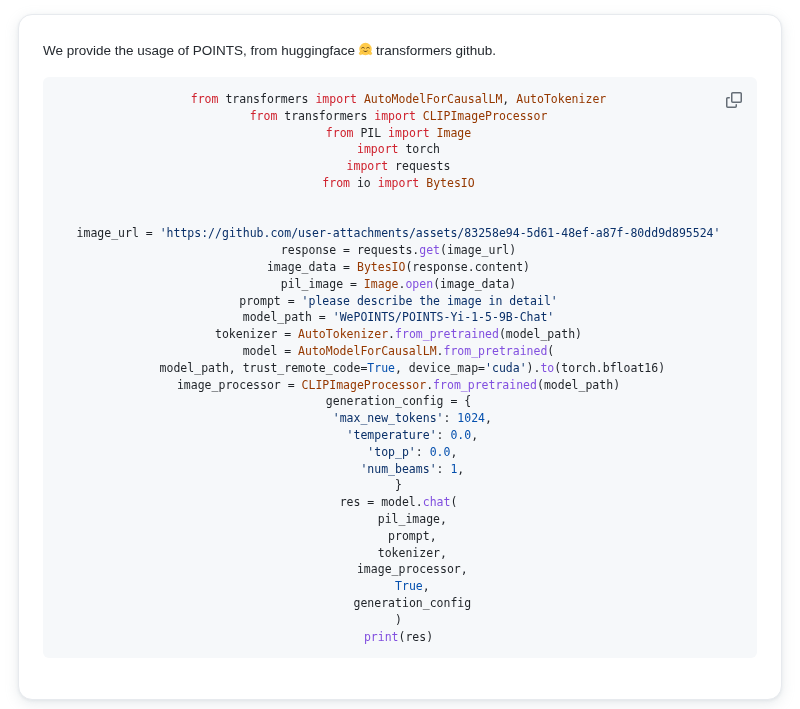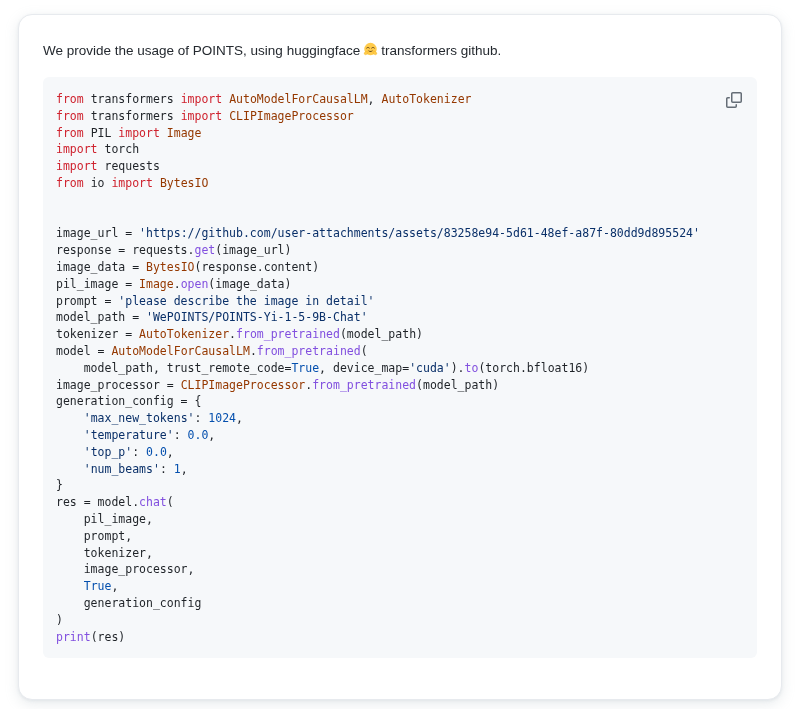--- a/index.html
+++ b/index.html
@@ -41,20 +41,21 @@
     width: 15px; height: 15px;
     vertical-align: -2px;
     margin: 0 3px;
   }
   .code-wrap {
     position: relative;
     margin-top: 16px;
     background: #f6f8fa;
     border-radius: 6px;
     padding: 14px 16px 13px 13px;
+    text-align: center;
   }
   pre.code {
     margin: 0;
     font-family: "DejaVu Sans Mono", "Liberation Mono", monospace;
     font-size: 11.5px;
     line-height: 16.8px;
     color: #1f2328;
     white-space: pre;
     overflow: hidden;
   }
@@ -71,21 +72,21 @@
     padding: 0;
   }
   .copy-btn svg { fill: #656d76; }
 </style>
 </head>
 <body>
 
 <div class="card">
 
 
-  <p class="intro"><span>We provide the usage of POINTS, using huggingface</span><span class="emoji"><svg viewBox="0 0 36 36" width="15" height="15" aria-hidden="true">
+  <p class="intro"><span>We provide the usage of POINTS, from huggingface</span><span class="emoji"><svg viewBox="0 0 36 36" width="15" height="15" aria-hidden="true">
       <circle cx="18" cy="17" r="15" fill="#FFCB4C"></circle>
       <path d="M8.5 14.5 q3.5 -4.5 7 0" stroke="#65471B" stroke-width="2" fill="none" stroke-linecap="round"></path>
       <path d="M20.5 14.5 q3.5 -4.5 7 0" stroke="#65471B" stroke-width="2" fill="none" stroke-linecap="round"></path>
       <path d="M11 20 Q18 27.5 25 20 Q18 23.5 11 20 Z" fill="#65471B"></path>
       <ellipse cx="7.5" cy="26.5" rx="5" ry="3.4" fill="#FFCB4C" stroke="#F1B31C" stroke-width="1" transform="rotate(-30 7.5 26.5)"></ellipse>
       <ellipse cx="28.5" cy="26.5" rx="5" ry="3.4" fill="#FFCB4C" stroke="#F1B31C" stroke-width="1" transform="rotate(30 28.5 26.5)"></ellipse>
     </svg></span><span>transformers github.</span></p>
 
   <div class="code-wrap">
     <button class="copy-btn" title="Copy">

